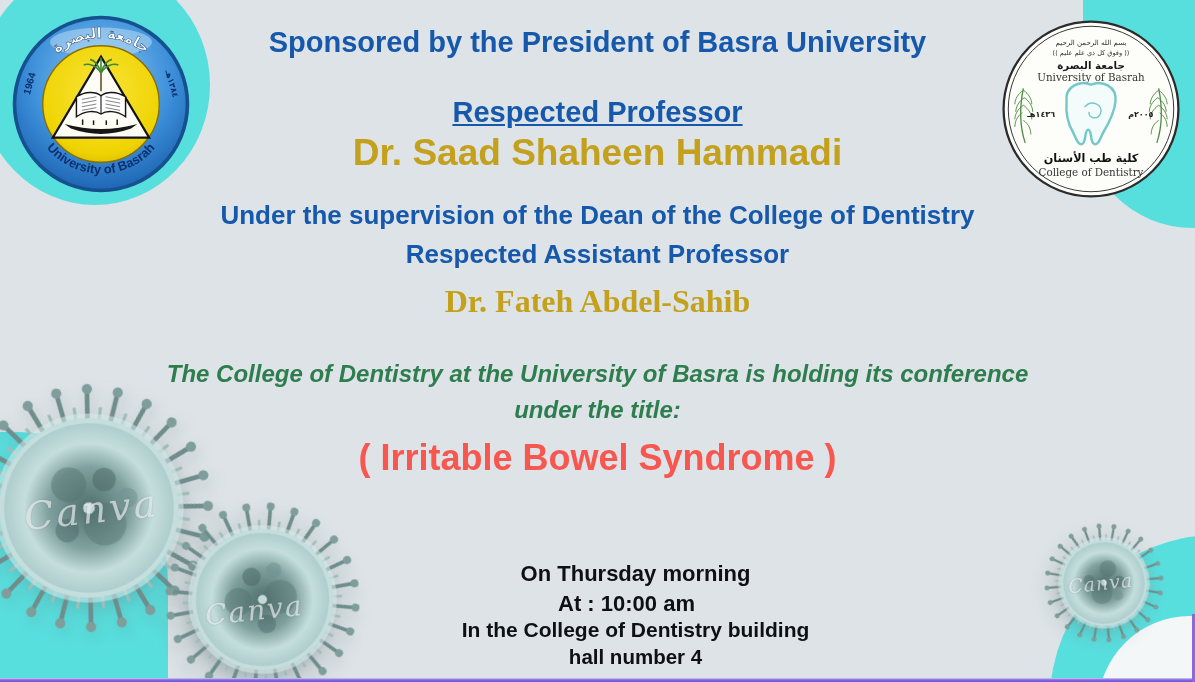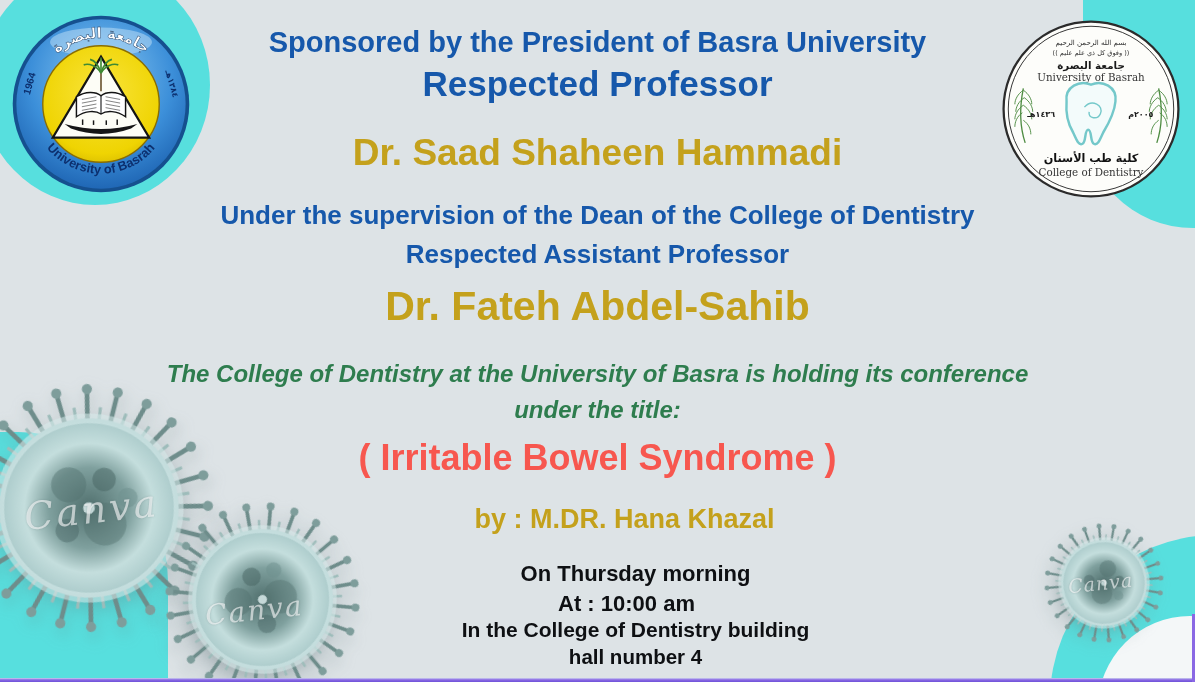--- a/index.html
+++ b/index.html
@@ -38,25 +38,25 @@
   .logo-univ{left:10px;top:13px;width:182px;height:182px;}
   .logo-dent{left:997px;top:15px;width:188px;height:188px;}
   
   .line{position:absolute;left:0;right:0;text-align:center;font-weight:bold;white-space:nowrap;}
   .c-blue{color:var(--heading-blue,#1658ab);}
   .c-gold{color:var(--name-gold,#c4a11c);}
   .c-green{color:var(--announce-green,#2e7d4e);font-style:italic;}
   .c-red{color:var(--title-red,#f7574f);}
   .c-black{color:var(--details-black,#0e1013);}
   .l-sp1{top:26px;font-size:29px;}
-  .l-sp2{top:64px;font-size:35px;}
+  .l-sp2{top:96px;font-size:29px;text-decoration:underline;}
   .l-nm1{top:132px;font-size:37px;}
   .l-sv1{top:200px;font-size:26px;}
   .l-sv2{top:239px;font-size:26px;}
-  .l-nm2{top:283px;font-size:41px;}
+  .l-nm2{top:283px;font-size:32px;font-family:Liberation Serif, serif;}
   .l-an1{top:360px;font-size:24px;}
   .l-an2{top:396px;font-size:24px;}
   .l-ttl{top:437px;font-size:36px;}
   .l-by {top:504px;left:54px;font-size:27px;}
   .l-d1{top:561px;left:76px;font-size:22px;}
   .l-d2{top:591px;left:58px;font-size:22px;}
   .l-d3{top:618px;left:76px;font-size:21px;}
   .l-d4{top:645px;left:76px;font-size:20.5px;}
 </style>
 </head>
@@ -225,21 +225,20 @@
 
   <div class="line c-blue l-sp1">Sponsored by the President of Basra University</div>
   <div class="line c-blue l-sp2">Respected Professor</div>
   <div class="line c-gold l-nm1">Dr. Saad Shaheen Hammadi</div>
   <div class="line c-blue l-sv1">Under the supervision of the Dean of the College of Dentistry</div>
   <div class="line c-blue l-sv2">Respected Assistant Professor</div>
   <div class="line c-gold l-nm2">Dr. Fateh Abdel-Sahib</div>
   <div class="line c-green l-an1">The College of Dentistry at the University of Basra is holding its conference</div>
   <div class="line c-green l-an2">under the title:</div>
   <div class="line c-red l-ttl">( Irritable Bowel Syndrome )</div>
-  <div class="line c-gold l-by">by : M.DR. Hana Khazal</div>
   <div class="line c-black l-d1">On Thursday morning</div>
   <div class="line c-black l-d2">At : 10:00 am</div>
   <div class="line c-black l-d3">In the College of Dentistry building</div>
   <div class="line c-black l-d4">hall number 4</div>
 
   <div class="edge-bottom"></div>
   <div class="edge-right"></div>
 </div>
 
 </body></html>

